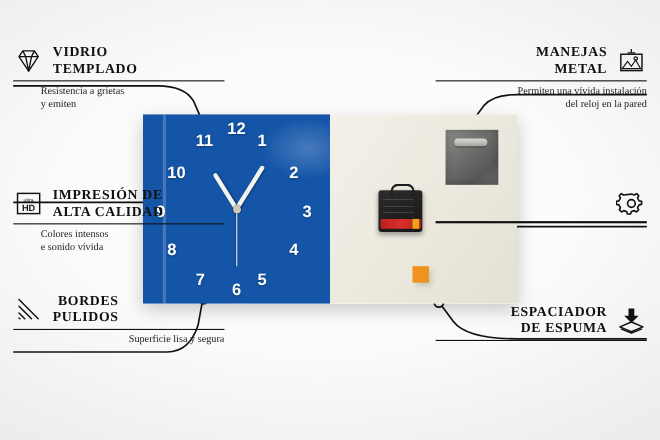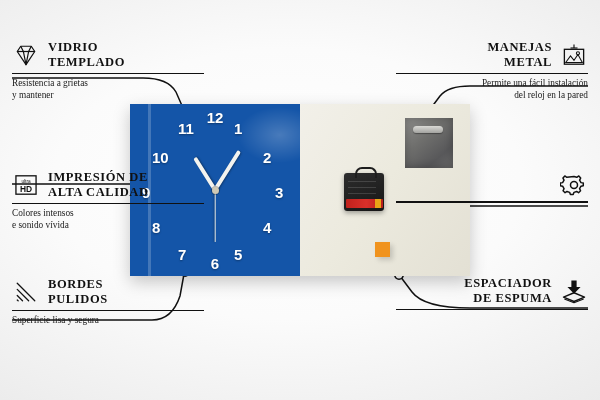--- a/index.html
+++ b/index.html
@@ -62,21 +62,21 @@
 
   
   .callout{position:absolute;width:192px;}
   .callout.left{text-align:left;}
   .callout.right{text-align:right;}
   .chead{display:flex;align-items:center;gap:8px;padding-bottom:3px;}
   .callout.right .chead{flex-direction:row-reverse;}
   .ctitle{font-size:12.5px;font-weight:700;letter-spacing:.6px;line-height:1.18;
           text-transform:uppercase;color:#111;}
   .rule{height:1.6px;background:#111;width:100%;}
-  .cdesc{font-size:9.3px;line-height:1.32;color:#1a1a1a;padding-top:3px;}
+  .cdesc{font-size:9.3px;line-height:1.32;color:#1a1a1a;padding-top:3px;margin-left:25px;}
   .ico{width:28px;height:26px;flex:0 0 28px;display:block;}
   .ico svg{display:block;width:100%;height:100%;}
 
   .leaders{position:absolute;inset:0;pointer-events:none;}
 </style>
 </head>
 <body>
 
 <div class="stage">
 
@@ -145,21 +145,21 @@
           </svg>
       </span>
       <span class="ctitle">
         <span>VIDRIO</span><br>
         <span>TEMPLADO</span>
       </span>
     </div>
     <div class="rule"></div>
     <div class="cdesc">
       <span>Resistencia a grietas</span><br>
-      <span>y mantener</span>
+      <span>y emiten</span>
     </div>
   </div>
 
   <div class="callout left" style="left:12px;top:170px;">
     <div class="chead">
       <span class="ico">
         <svg viewBox="0 0 32 28">
           <rect x="4.5" y="3.5" width="23" height="21" fill="none" stroke="#111" stroke-width="1.5"></rect>
           <text x="16" y="12" text-anchor="middle" font-family="Liberation Sans, sans-serif" font-size="5.4" fill="#111">ultra</text>
           <text x="16" y="21.5" text-anchor="middle" font-family="Liberation Sans, sans-serif" font-size="9.6" font-weight="bold" fill="#111">HD</text>
@@ -170,21 +170,21 @@
         <span>ALTA CALIDAD</span>
       </span>
     </div>
     <div class="rule"></div>
     <div class="cdesc">
       <span>Colores intensos</span><br>
       <span>e sonido vívida</span>
     </div>
   </div>
 
-  <div class="callout left" style="left:12px;top:277px;">
+  <div class="callout left" style="left:12px;top:266px;text-align:right;">
     <div class="chead">
       <span class="ico">
         <svg viewBox="0 0 32 28">
             <g stroke="#111" stroke-width="1.5" stroke-linecap="round">
           <path d="M6 4 L26 24"></path>
               <path d="M6 11 L19 24"></path>
               <path d="M6 18 L12 24"></path>
               <path d="M6 23.2 L7 24"></path>
         </g>
           </svg>
@@ -211,21 +211,21 @@
           <circle cx="20.5" cy="12" r="1.8" fill="none" stroke="#111" stroke-width="1.2"></circle>
         </svg>
       </span>
       <span class="ctitle">
         <span>MANEJAS</span><br>
         <span>METAL</span>
       </span>
     </div>
     <div class="rule"></div>
     <div class="cdesc">
-      <span>Permite una fácil instalación</span><br>
+      <span>Permiten una vívida instalación</span><br>
       <span>del reloj en la pared</span>
     </div>
   </div>
 
   <div class="callout right" style="left:396px;top:172px;">
     <div class="chead">
       <span class="ico">
         <svg viewBox="0 0 32 28">
           <g fill="none" stroke="#111" stroke-width="1.7" stroke-linejoin="round">
             <path d="M16 4.2 l3.2 1 l2.3-1.5 l2.1 2.4 l-1.2 2.4 l1.6 2.8 l2.6 .4 l0 3.2 l-2.6 .5 l-1.6 2.8 l1.1 2.4 l-2.3 2.2 l-2.2-1.4 l-3 1 l-.9 2.5 l-3.2 0 l-.9-2.5 l-3-1 l-2.2 1.4 l-2.3-2.2 l1.1-2.4 l-1.6-2.8 l-2.6-.5 l0-3.2 l2.6-.4 l1.6-2.8 l-1.2-2.4 l2.1-2.4 l2.3 1.5 z"></path>

